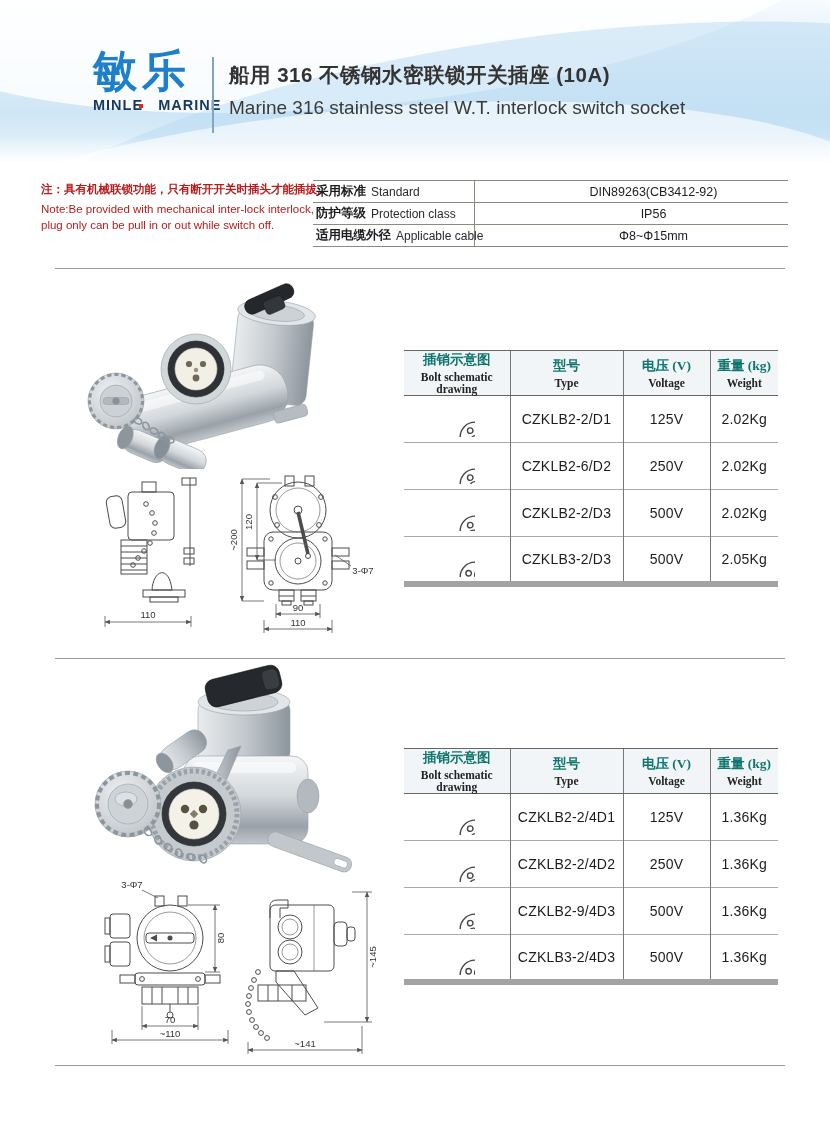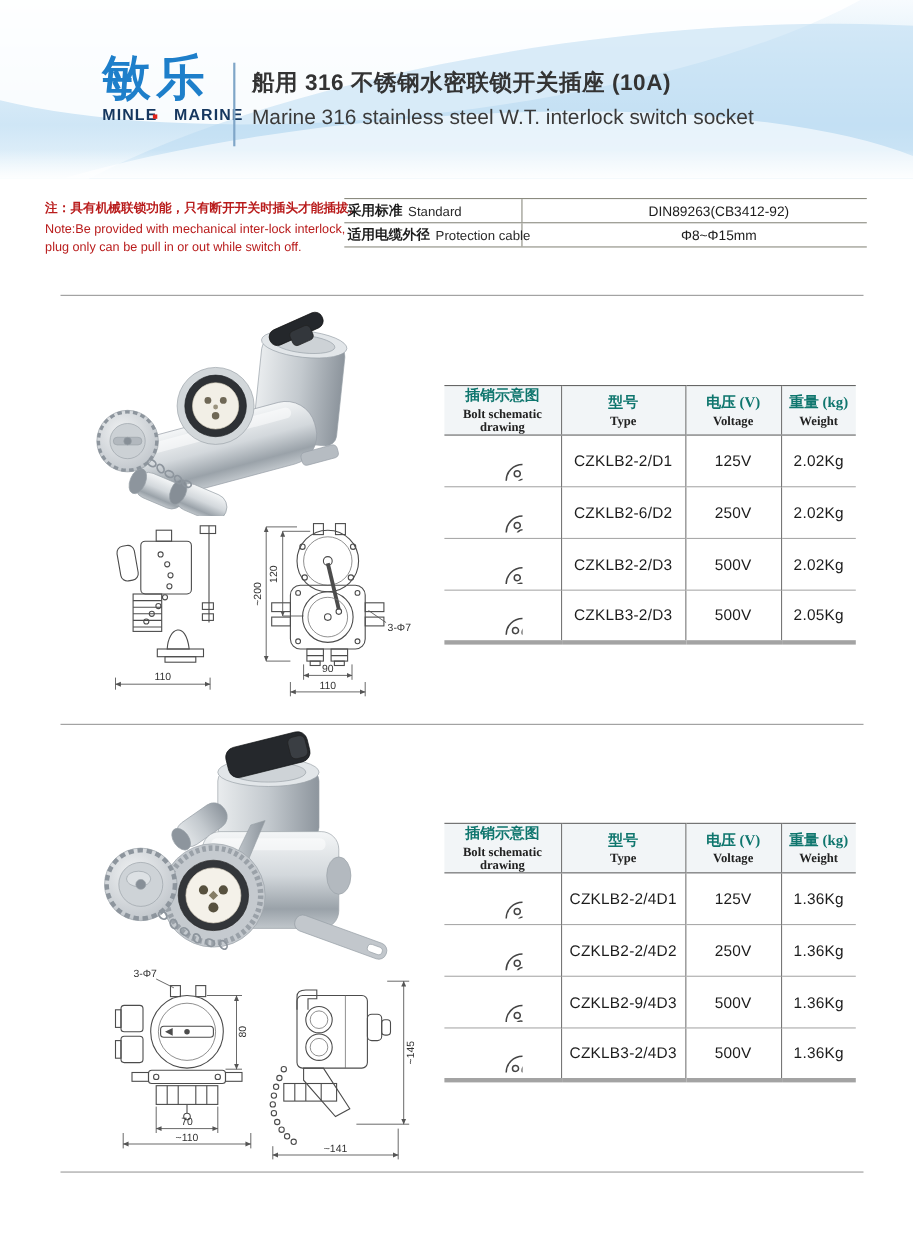--- a/index.html
+++ b/index.html
@@ -49,21 +49,21 @@
   table.prod{position:absolute;border-collapse:collapse;width:374px;table-layout:fixed;}
   #table1{left:404px;top:350px;}
   #table2{left:404px;top:748px;}
   table.prod th,table.prod td{border-left:1px solid #777;text-align:center;vertical-align:middle;padding:0;}
   table.prod th:first-child,table.prod td:first-child{border-left:none;}
   table.prod thead tr{height:37px;background:#f2f5f7;}
   table.prod thead th{border-top:1.4px solid #666;border-bottom:1px solid #666;}
   table.prod tbody tr{height:47px;}
   table.prod tbody td{border-top:1px solid #aaa;font-size:14px;color:#1c1c1c;letter-spacing:.2px;}
   table.prod tbody tr:first-child td{border-top:none;}
-  table.prod tbody tr:last-child td{border-bottom:4px solid #a3a3a3;}
+  table.prod tbody tr:last-child td{border-bottom:6px solid #a3a3a3;}
   th .hcn{font-family:"Liberation Serif",serif;font-weight:bold;font-size:13.5px;color:#0f766e;}
   th .hen{font-family:"Liberation Serif",serif;font-size:11.5px;color:#222;margin-top:2px;}
   svg.pin{width:36px;height:36px;display:block;margin:0 auto;}
   .po{fill:none;stroke:#444;stroke-width:1.3px;}
   .pf{fill:#444;stroke:none;}
 
   
   svg.photo,svg.draw{position:absolute;}
   #photo1{left:72px;top:283px;width:270px;height:186px;}
   #draw1{left:58px;top:470px;width:345px;height:190px;}
@@ -144,22 +144,29 @@
   <div id="spec">
     <div class="spec-row">
       <div class="spec-label">
         <span class="cn">采用标准</span>
         <span class="en">Standard</span>
       </div>
       <div class="spec-value">DIN89263(CB3412-92)</div>
     </div>
     <div class="spec-row">
       <div class="spec-label">
+        <span class="cn">防护等级</span>
+        <span class="en">Protection class</span>
+      </div>
+      <div class="spec-value">IP56</div>
+    </div>
+    <div class="spec-row">
+      <div class="spec-label">
         <span class="cn">适用电缆外径</span>
-        <span class="en">Protection cable</span>
+        <span class="en">Applicable cable</span>
       </div>
       <div class="spec-value">Φ8~Φ15mm</div>
     </div>
   </div>
 
   <div class="hdiv" id="div1"></div>
   <div class="hdiv" id="div2"></div>
   <div class="hdiv" id="div3"></div>
 
   <svg id="photo1" class="photo" viewBox="0 0 270 186">

